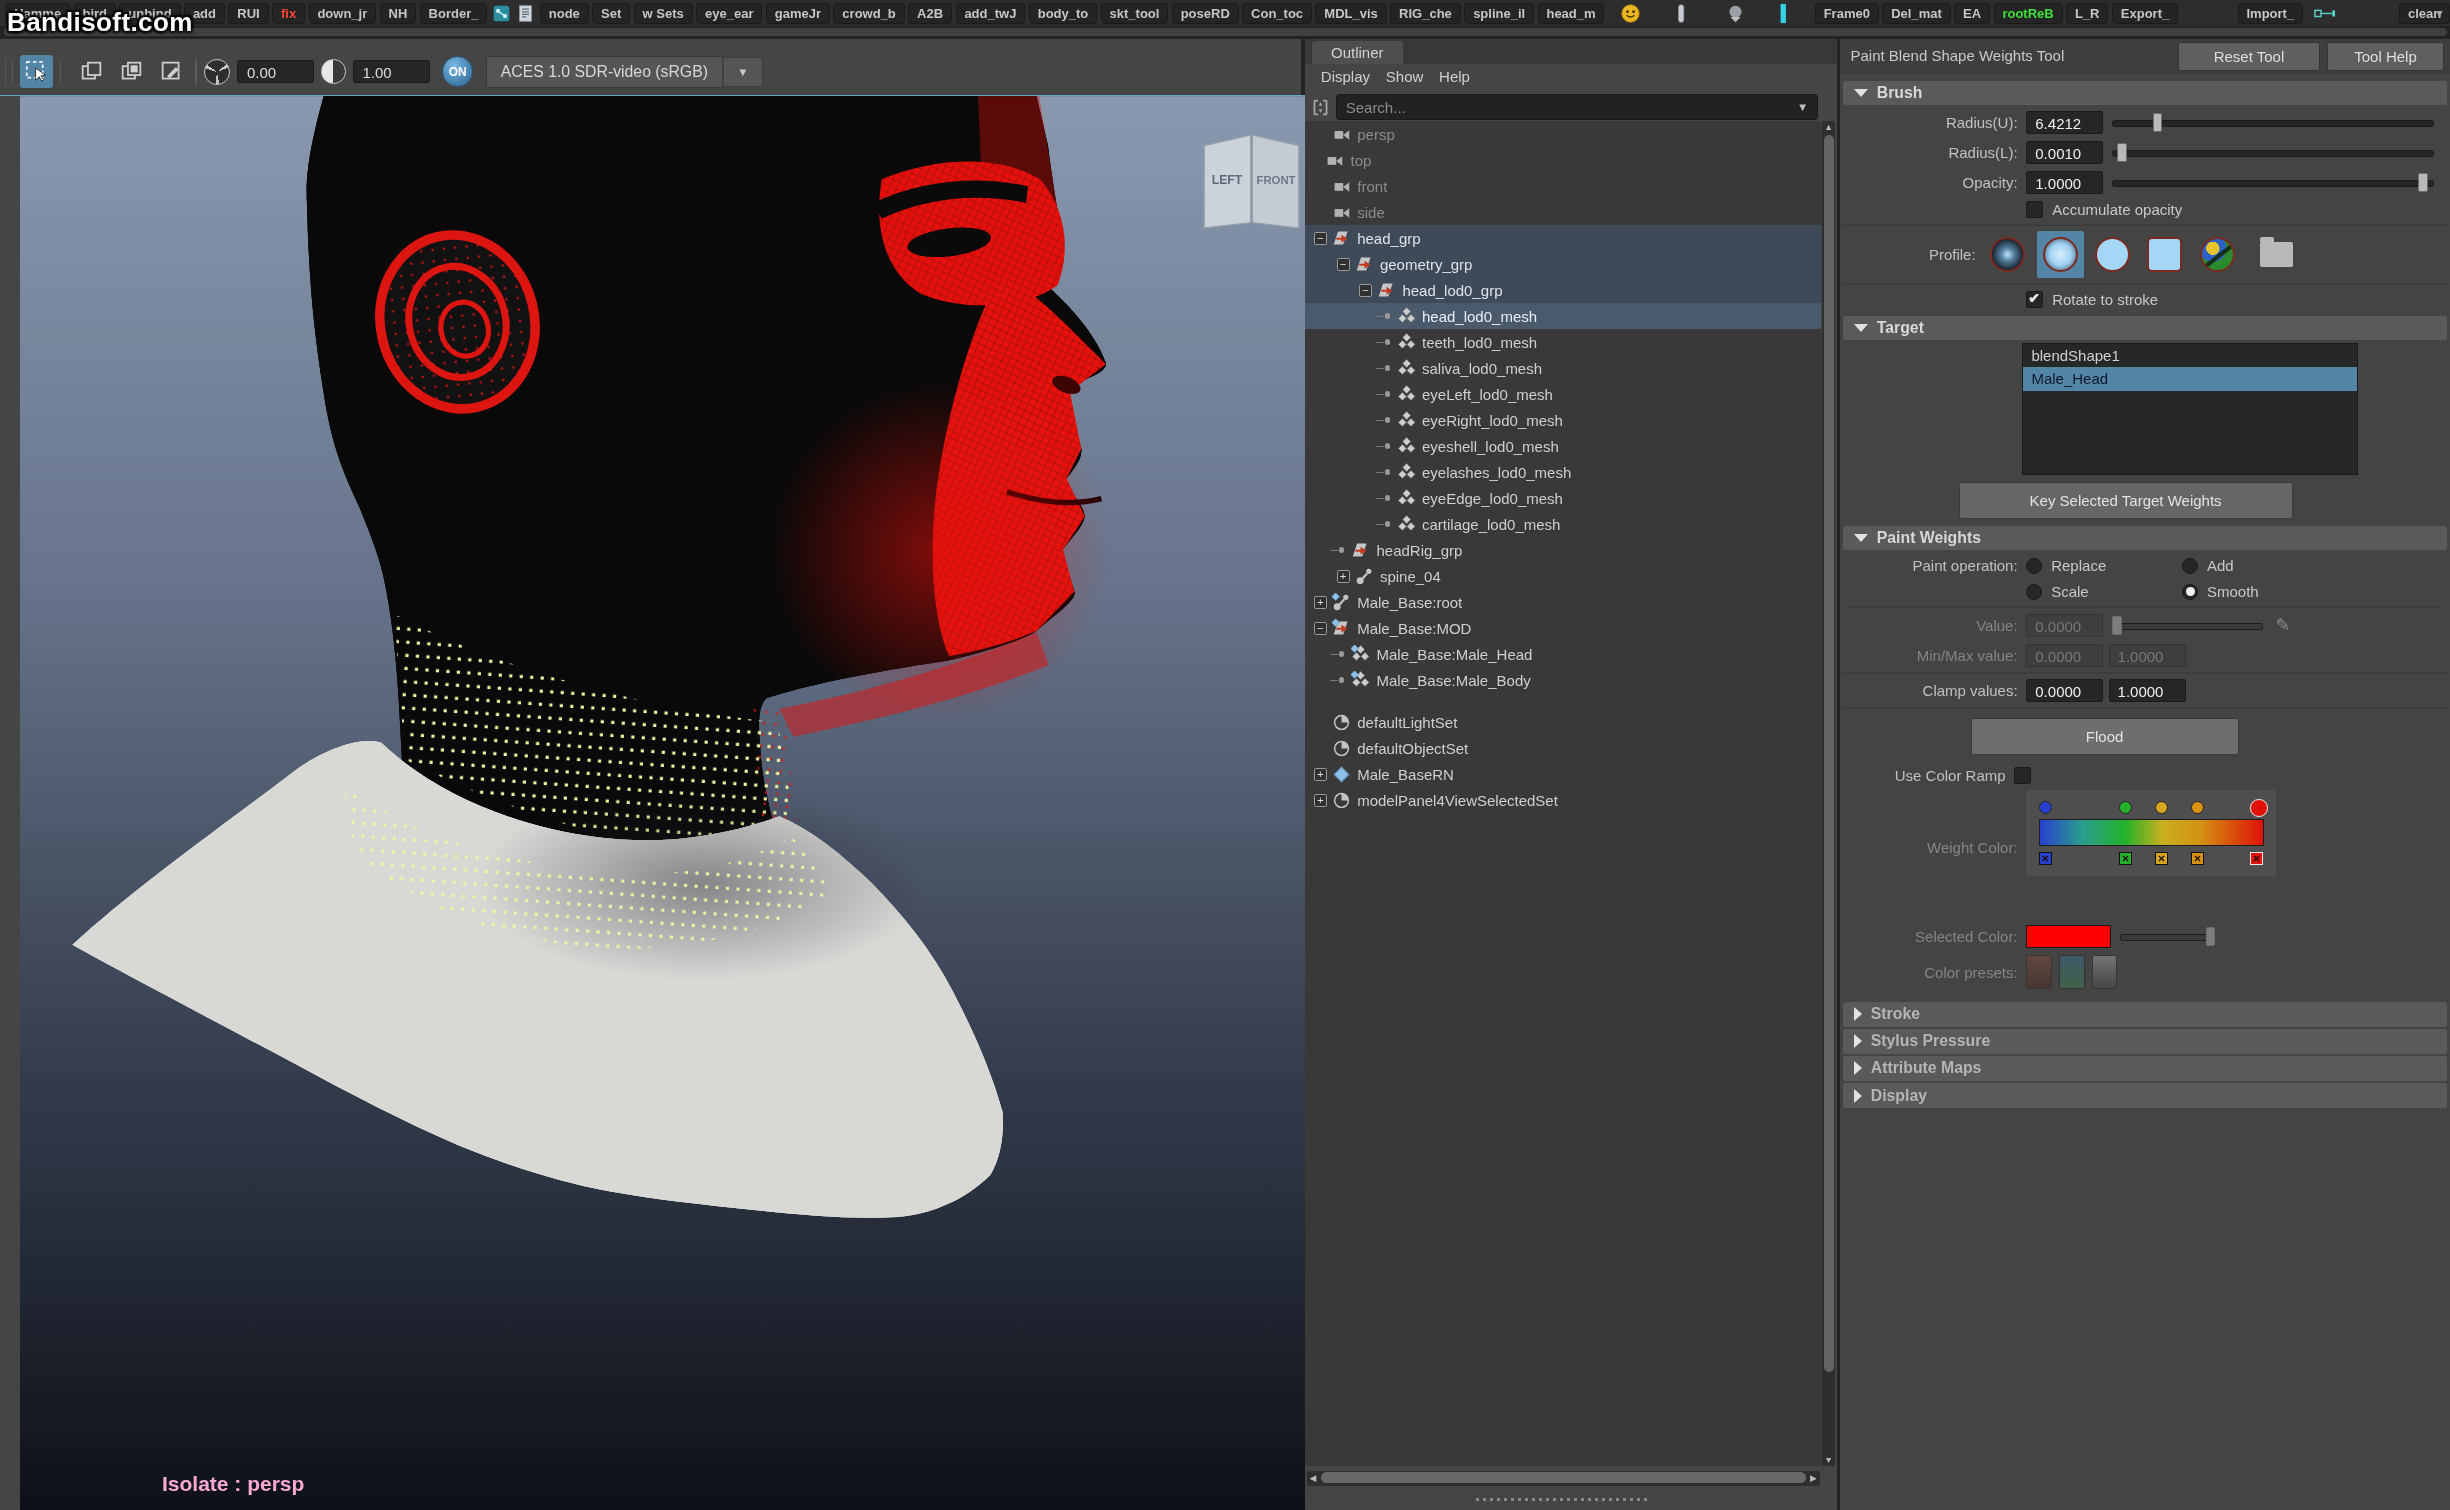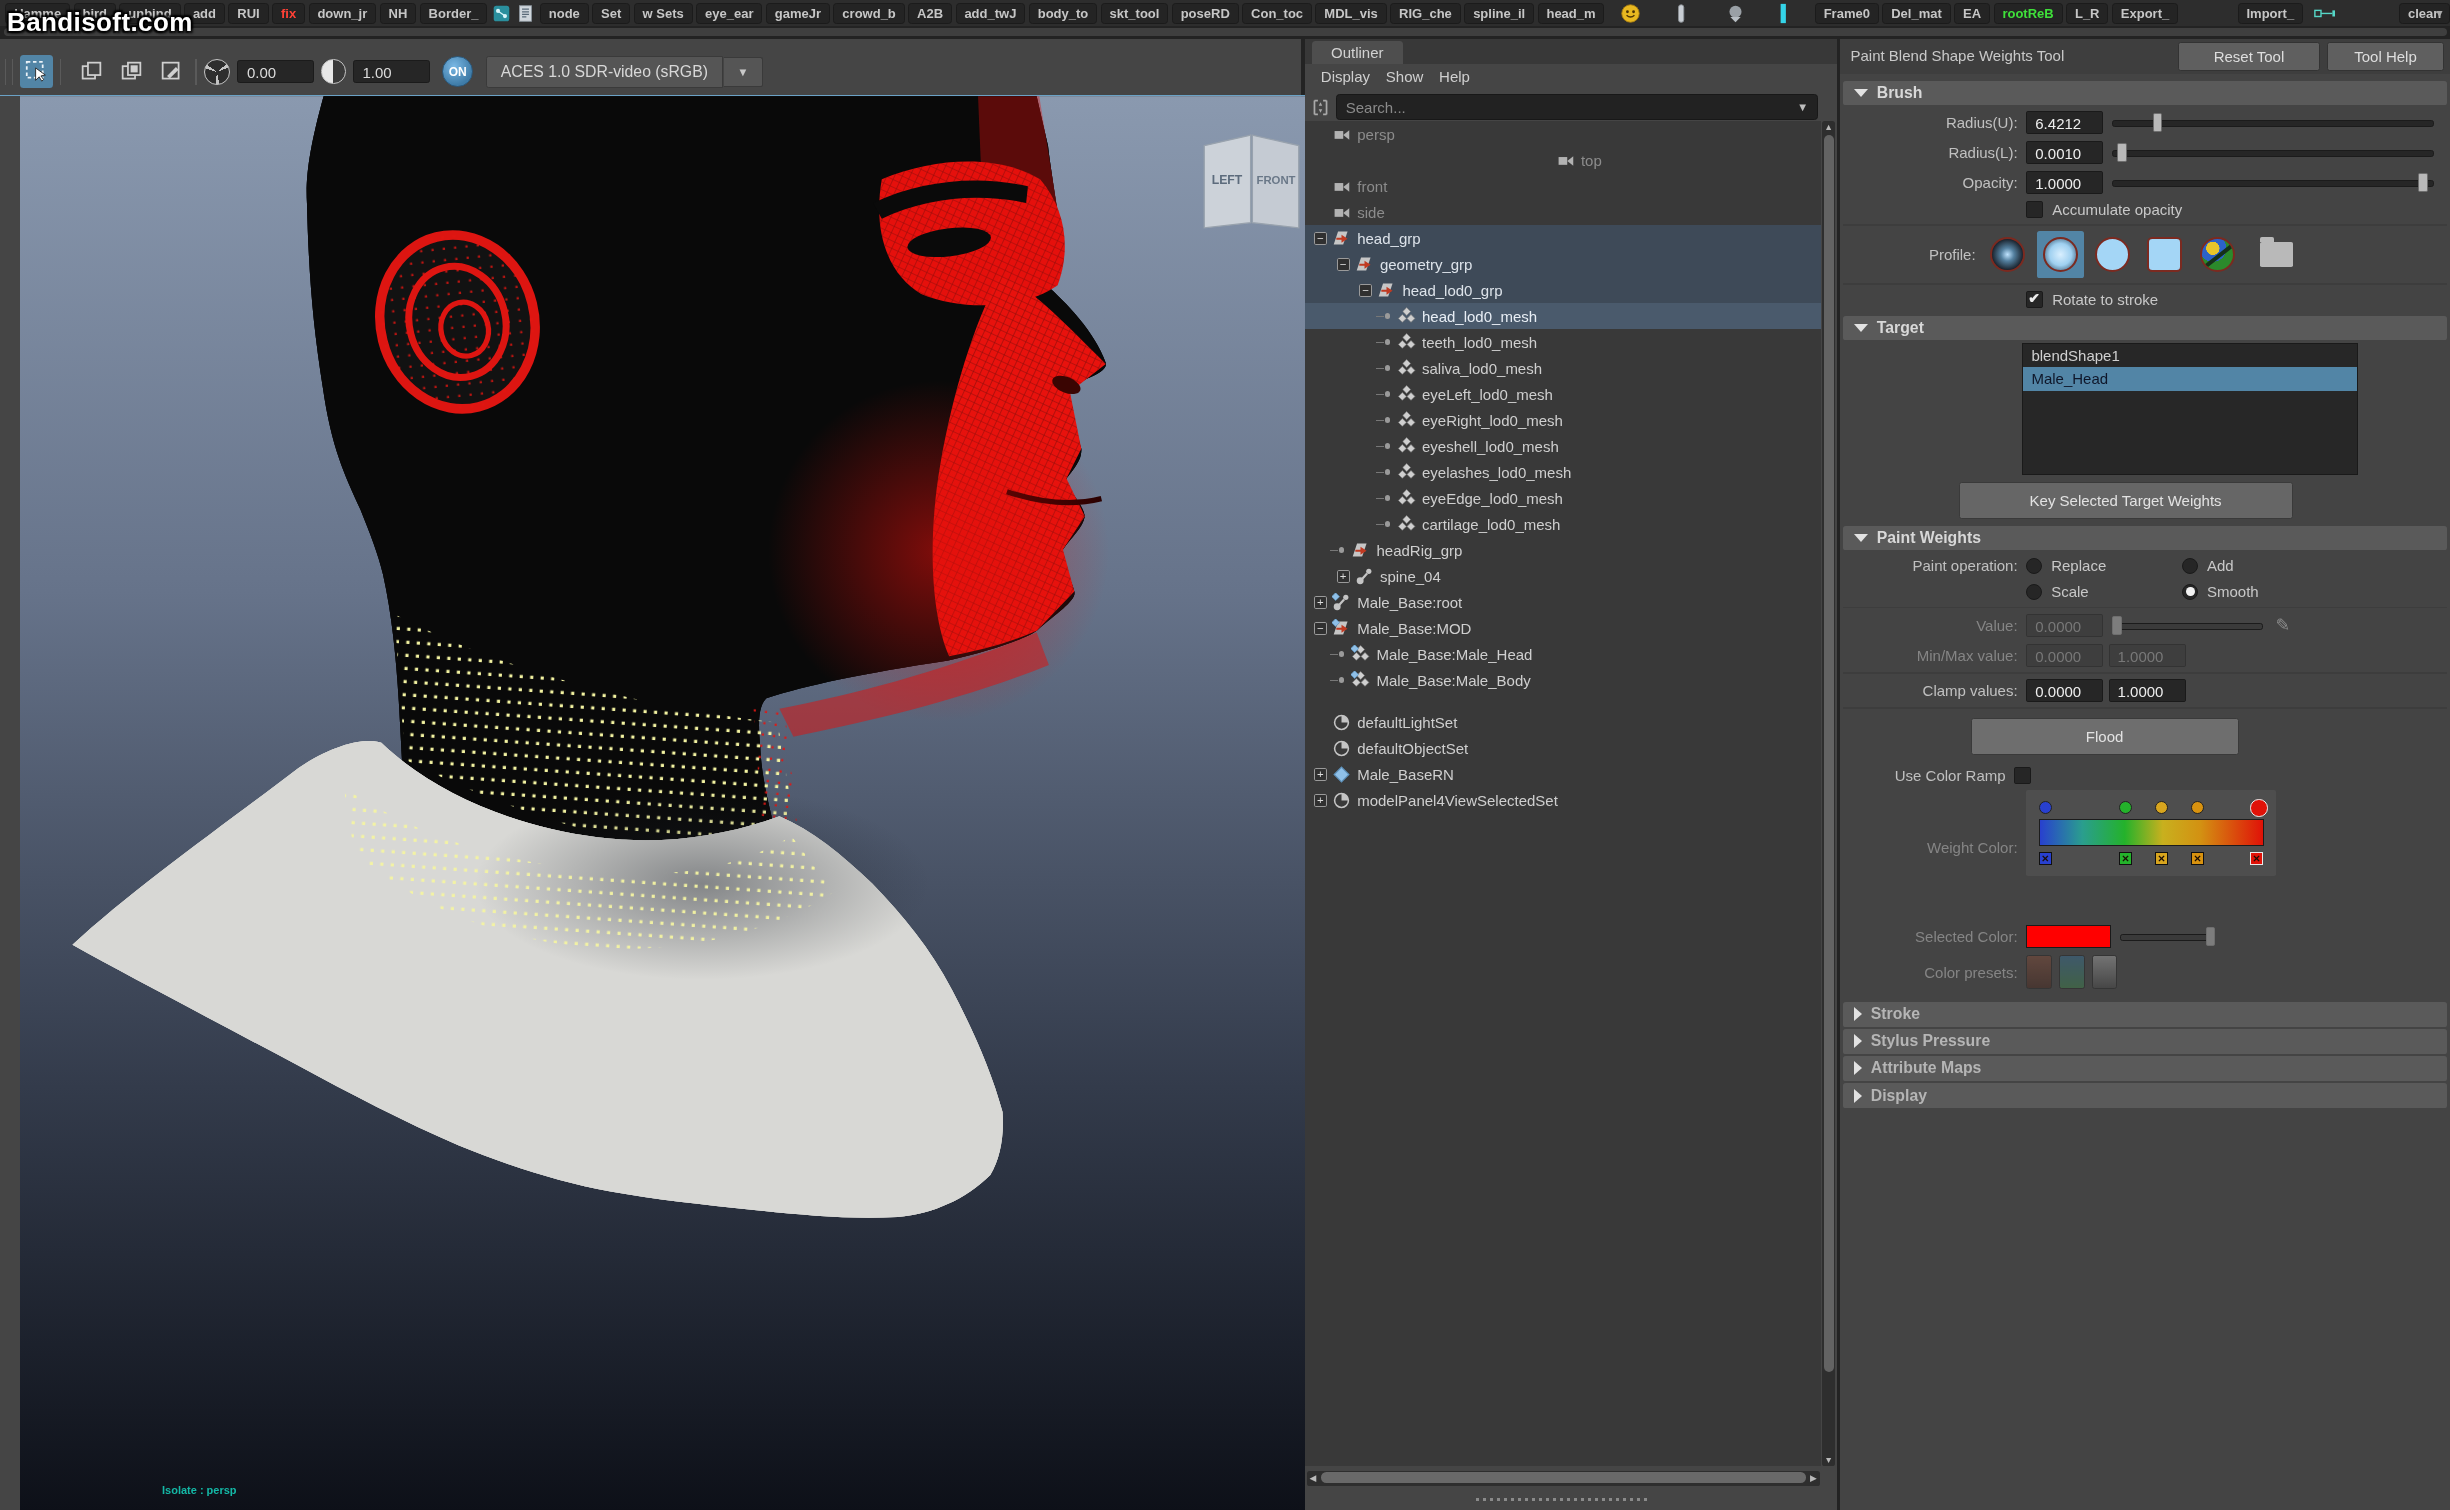--- a/index.html
+++ b/index.html
@@ -37,21 +37,21 @@
     background:linear-gradient(90deg,#e8e8e8 50%,#3a3a3a 50%);}
   .vpt-on{width:31.5px;height:31.5px;border-radius:50%;background:radial-gradient(circle at 38% 32%,#79b7e4,#3f7ca8 70%);
     border:1.8px solid #2b5a7e;color:#fff;font-size:12px;font-weight:bold;display:flex;align-items:center;justify-content:center;box-sizing:border-box;margin:0 5.3px;}
   .vpt-aces{height:30px;background:#555;border:0.9px solid #3a3a3a;border-radius:2.6px 0 0 2.6px;color:#d8d8d8;
     font-size:15.8px;display:flex;align-items:center;padding:0 14px;margin-left:7px;}
   .vpt-aces-arrow{height:30px;width:40px;background:#555;border:0.9px solid #3a3a3a;border-left:0.9px solid #444;
     border-radius:0 2.6px 2.6px 0;display:flex;align-items:center;justify-content:center;color:#c9c9c9;font-size:11.4px;box-sizing:border-box;}
   .vp-canvas{position:absolute;left:0;top:56px;width:1301px;bottom:0;border-top:1.8px solid #6ba2c6;overflow:hidden;padding-left:20px;}
   .vp-canvas svg{display:block;}
   .viewcube{position:absolute;right:17.5px;top:31.5px;}
-  .isolate{position:absolute;left:162px;bottom:14px;color:#14b8a6;font-size:11px;font-weight:bold;}
+  .isolate{position:absolute;left:162px;bottom:14px;color:#f9a8d4;font-size:21px;font-weight:bold;}
 
   
   .ol-tabrow{position:absolute;left:0;top:0;width:100%;height:24.5px;background:#383838;}
   .ol-tab{position:absolute;left:7px;top:1.8px;height:23px;line-height:23px;padding:0 19px;background:#4e4e4e;
     border-radius:3.5px 3.5px 0 0;color:#d2d2d2;font-size:15px;}
   .ol-menus{position:absolute;left:0;top:24.5px;width:100%;height:26px;background:#454545;display:flex;align-items:center;}
   .ol-menu{color:#cfcfcf;font-size:15px;margin-left:15.8px;}
   .ol-search-row{position:absolute;left:0;top:53px;width:100%;height:30px;background:#454545;display:flex;align-items:center;}
   .ol-filter{width:23px;height:23px;margin-left:4.4px;display:flex;align-items:center;justify-content:center;}
   .ol-searchbox{flex:1;height:24.5px;background:#222;border:0.9px solid #181818;border-radius:3.5px;margin:0 19px 0 3.5px;
@@ -405,21 +405,21 @@
     </div>
     <div class="ol-tree" id="olTree">
         <div class="trow dim" style="padding-left: 8.8px;">
           <div style="width: 18.4px; flex: 0 0 auto;"></div>
           <div class="ticon"><svg width="19" height="19" viewBox="0 0 22 22">
               <rect x="3" y="7" width="10" height="9" fill="#b2b2b2"></rect>
               <polygon points="13,11.5 20,6 20,17" fill="#b2b2b2"></polygon>
             </svg></div>
           <span>persp</span>
         </div>
-        <div class="trow dim" style="padding-left: 13px; justify-content: center;">
+        <div class="trow dim" style="padding-left: 2px;">
           <div style="width: 18.4px; flex: 0 0 auto;"></div>
           <div class="ticon"><svg width="19" height="19" viewBox="0 0 22 22">
               <rect x="3" y="7" width="10" height="9" fill="#b2b2b2"></rect>
               <polygon points="13,11.5 20,6 20,17" fill="#b2b2b2"></polygon>
             </svg></div>
           <span>top</span>
         </div>
         <div class="trow dim" style="padding-left: 8.8px;">
           <div style="width: 18.4px; flex: 0 0 auto;"></div>
           <div class="ticon"><svg width="19" height="19" viewBox="0 0 22 22">

